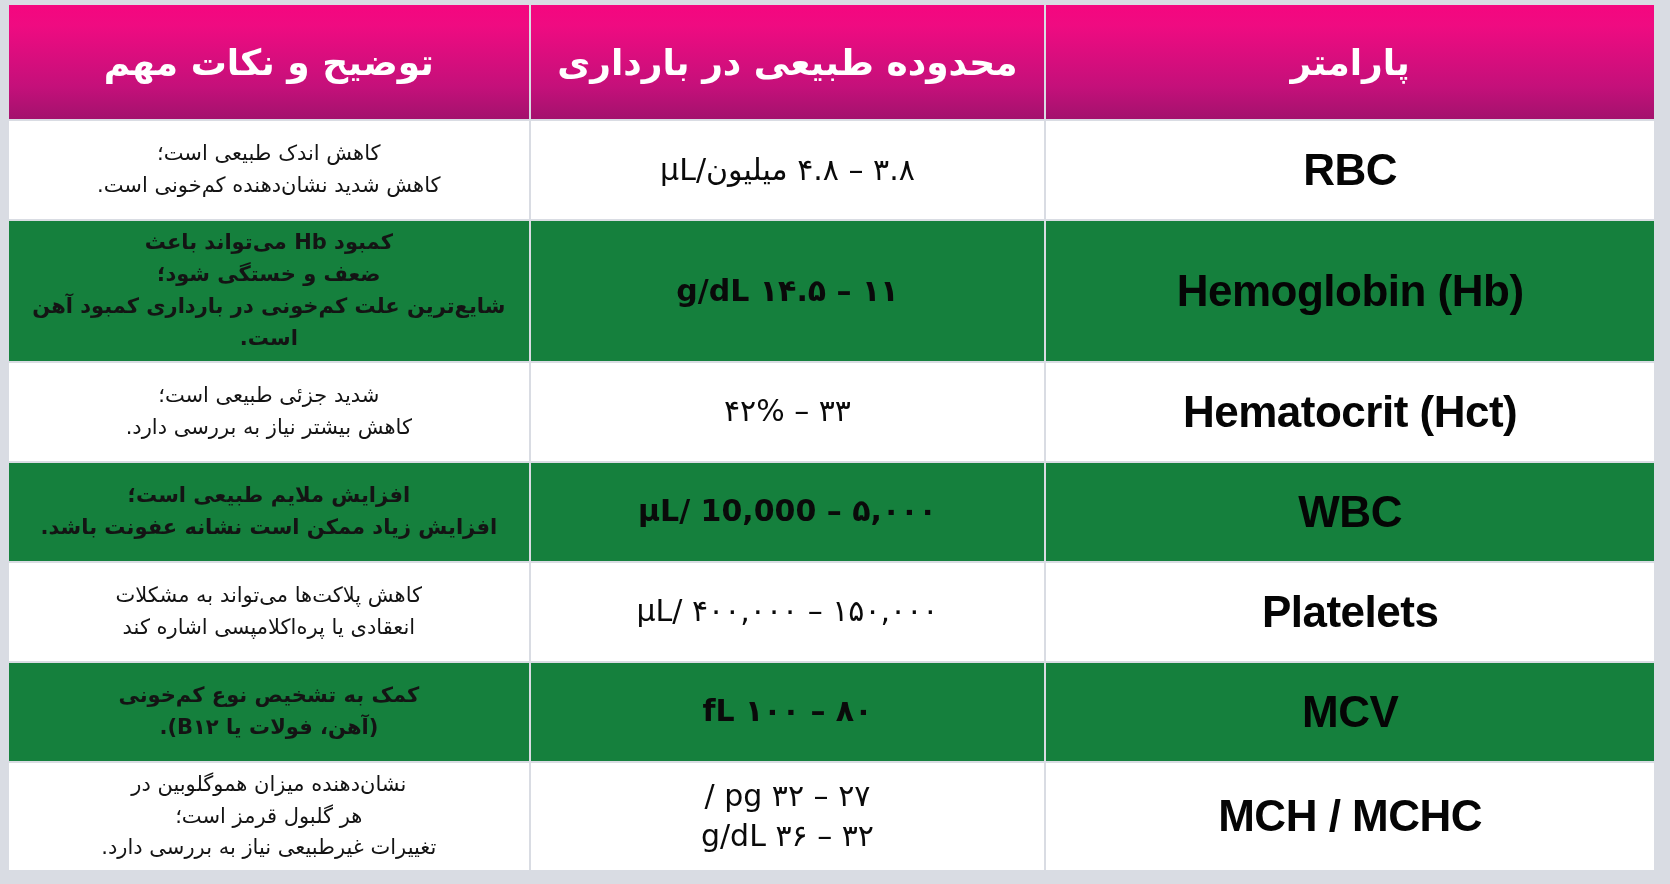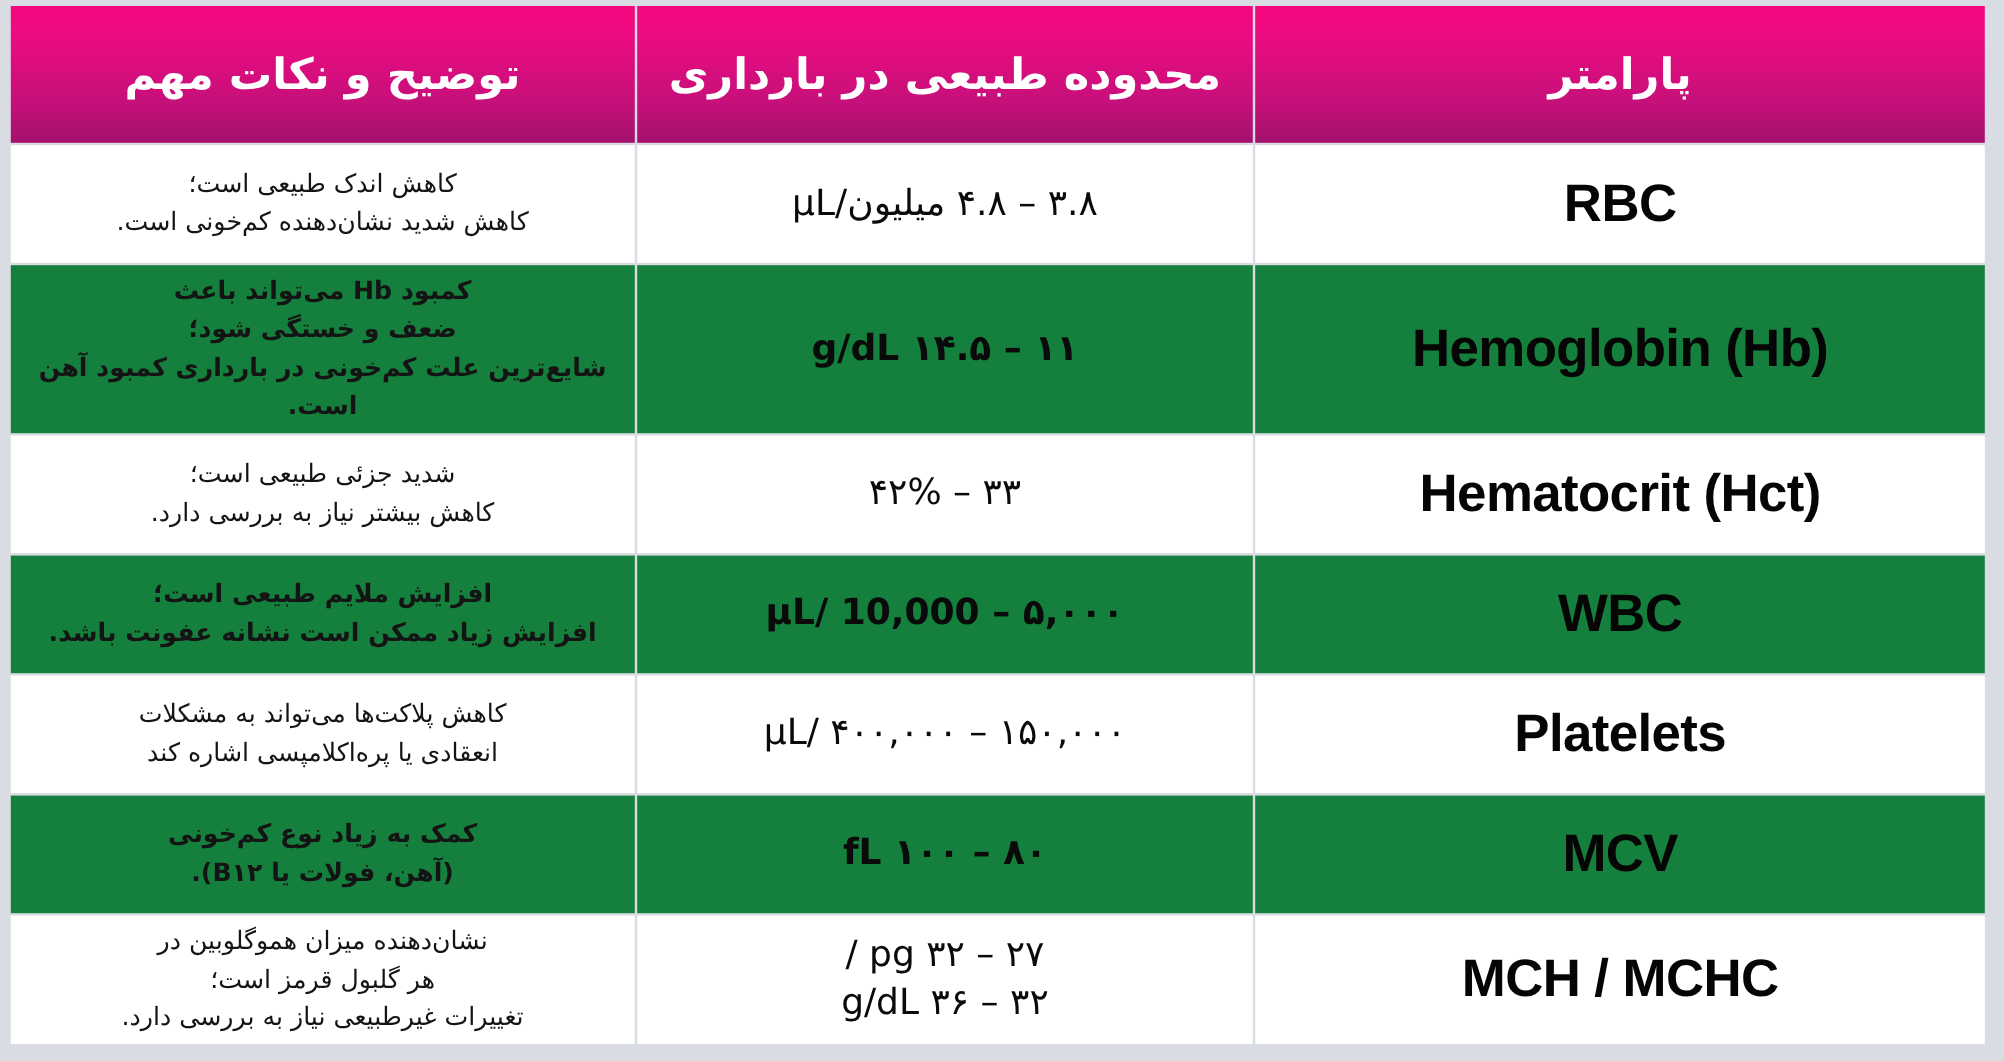--- a/index.html
+++ b/index.html
@@ -171,21 +171,21 @@
           <span class="line">انعقادی یا پره‌اکلامپسی اشاره کند</span>
         </td>
       </tr>
 
       <tr class="row-even r6">
         <td class="cell-param">MCV</td>
         <td class="cell-range">
           <span class="line">۸۰ – ۱۰۰ fL</span>
         </td>
         <td class="cell-notes">
-          <span class="line">کمک به زیاد نوع کم‌خونی</span>
+          <span class="line">کمک به تشخیص نوع کم‌خونی</span>
           <span class="line">(آهن، فولات یا B۱۲).</span>
         </td>
       </tr>
 
       <tr class="row-odd r7">
         <td class="cell-param">MCH / MCHC</td>
         <td class="cell-range">
           <span class="line">۲۷ – ۳۲ pg /</span>
           <span class="line">۳۲ – ۳۶ g/dL</span>
         </td>

